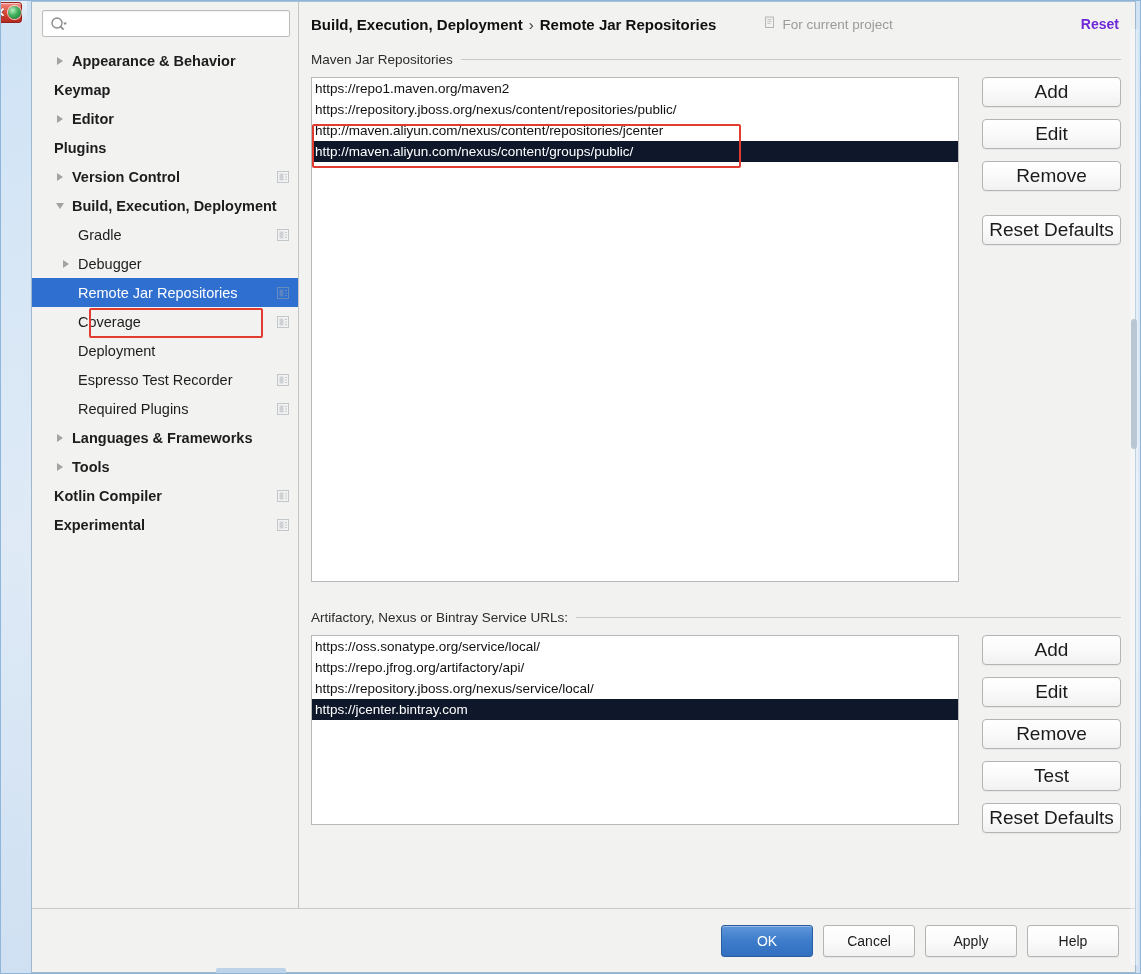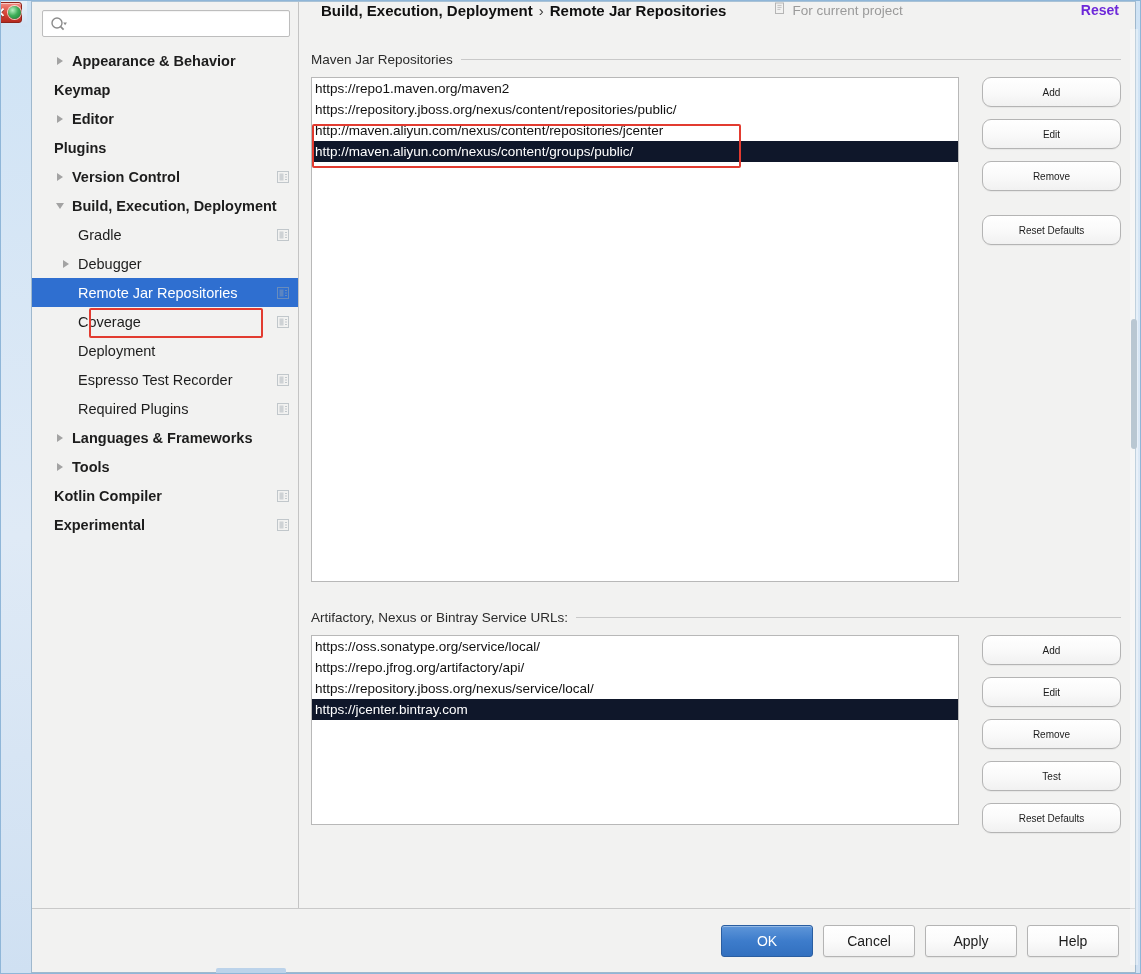--- a/index.html
+++ b/index.html
@@ -204,23 +204,22 @@
     display: flex;
     flex-direction: column;
     min-width: 0;
     position: relative;
     padding: 0 14px 0 12px;
   }
   #breadcrumb-row {
     height: 44px;
     flex: 0 0 44px;
     display: flex;
-    align-items: flex-start;
+    align-items: center;
     gap: 0;
-    margin-left: 10px;
   }
   #breadcrumb {
     font-size: 15px;
     font-weight: bold;
     color: #101010;
     white-space: nowrap;
   }
   #breadcrumb .sep {
     font-weight: normal;
     color: #3a3a3a;
@@ -291,22 +290,22 @@
     display: flex;
     flex-direction: column;
     flex: 0 0 139px;
     width: 139px;
     gap: 12px;
   }
   .side-btn {
     height: 30px;
     background: linear-gradient(180deg,#ffffff 0%,#fafafa 50%,#f1f1f1 100%);
     border: 1px solid #b4b4b4;
-    border-radius: 9px;
-    font-size: 10px;
+    border-radius: 4px;
+    font-size: 19px;
     color: #1b1b1b;
     font-family: "Liberation Sans", sans-serif;
     cursor: pointer;
     box-shadow: 0 1px 1px rgba(0,0,0,.05);
   }
   .btn-col .spacer { flex: 1 1 auto; }
 
   
   #maven-annotation {
     position: absolute;

